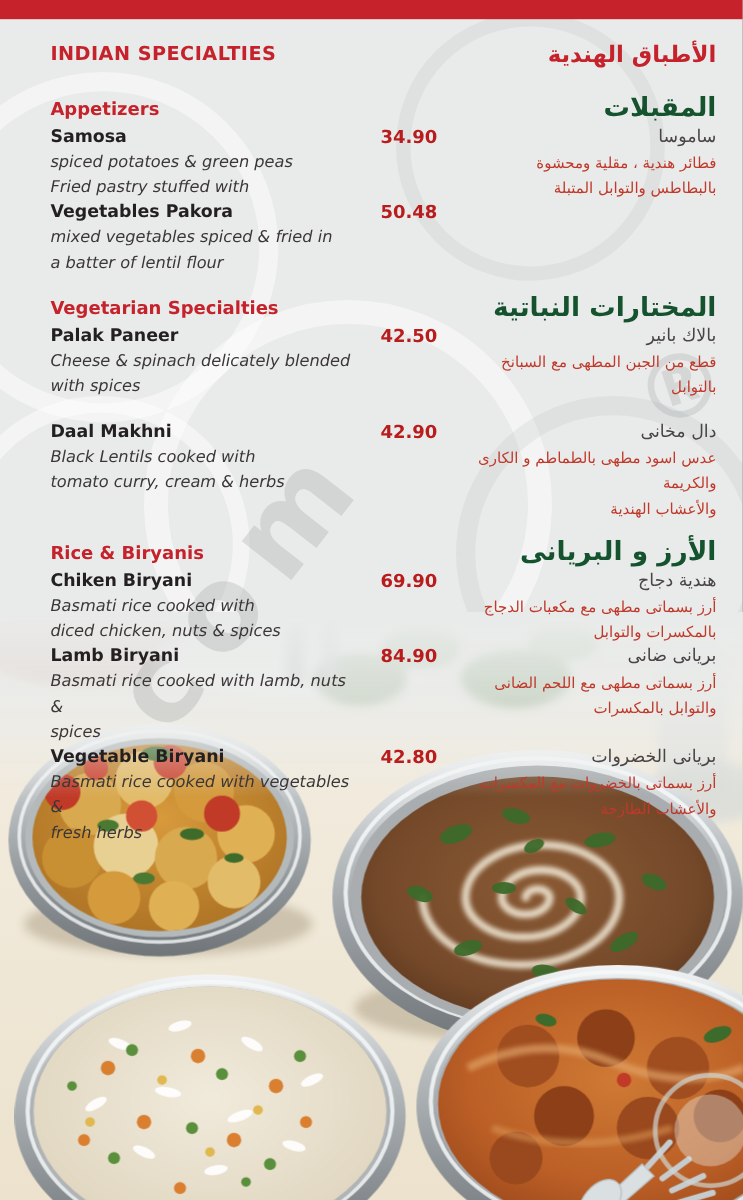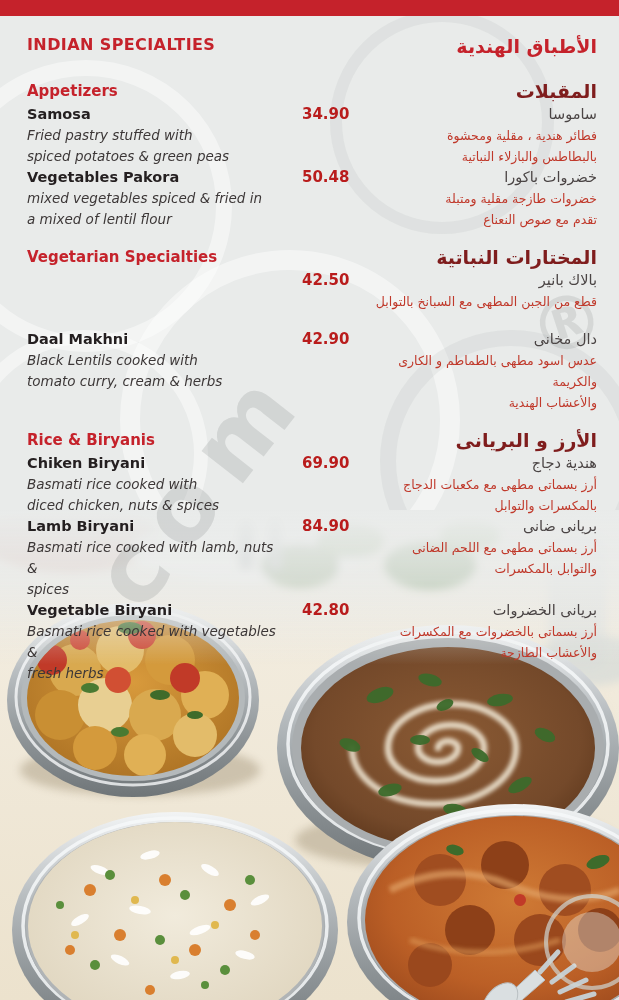--- a/index.html
+++ b/index.html
@@ -16,31 +16,31 @@
   .swirl{position:absolute;border-radius:50%;border:16px solid rgba(255,255,255,.45);}
   .swirl.dark{border-color:rgba(160,168,168,.14);}
   .s1{width:260px;height:260px;left:-60px;top:60px;}
   .s2{width:200px;height:200px;left:330px;top:10px;border-width:12px;}
   .s3{width:300px;height:300px;left:120px;top:250px;border-width:20px;}
   .s4{width:230px;height:230px;left:380px;top:330px;}
   .s5{width:220px;height:220px;left:-40px;top:330px;border-width:14px;}
 
   .top-bar{position:relative;z-index:3;height:16px;background:#c5222b;}
 
-  .menu{position:relative;z-index:3;padding:18px 22px 0 27px;}
+  .menu{position:relative;z-index:3;padding:18px 22px 0 42px;}
 
   .title-row{display:flex;justify-content:space-between;align-items:flex-start;margin-bottom:20px;}
   .title-en{color:#c5222b;font-weight:bold;font-size:16px;letter-spacing:.4px;line-height:22px;}
   .title-ar{color:#c5222b;font-weight:bold;font-size:19px;line-height:24px;direction:rtl;}
 
   .section{margin-top:14px;}
   .section:first-of-type{margin-top:0;}
   .section-head{display:flex;justify-content:space-between;align-items:flex-start;line-height:26px;}
   .section-name-en{color:#c5222b;font-weight:bold;font-size:15px;}
-  .section-name-ar{color:#7f1d1d;font-weight:bold;font-size:19px;direction:rtl;text-align:right;}
+  .section-name-ar{color:#14532d;font-weight:bold;font-size:22px;direction:rtl;text-align:right;}
 
   .item{display:grid;grid-template-columns:252px 86px auto;align-items:start;}
   .item.gap-top{margin-top:17px;}
   .cell-en{grid-column:1;}
   .item-name{font-weight:bold;font-size:14.5px;color:#241f20;line-height:21px;}
   .item-desc{font-style:italic;font-size:13.5px;color:#3c3737;line-height:21px;}
   .cell-price{grid-column:2;padding-left:23px;font-weight:bold;font-size:15px;color:#b91c1c;line-height:21px;}
   .cell-ar{grid-column:3;direction:rtl;text-align:right;}
   .item-name-ar{font-size:14.5px;color:#4a4444;line-height:21px;text-align:right;}
   .item-desc-ar{font-size:12.5px;color:#c0392b;line-height:21px;}
@@ -286,53 +286,53 @@
 
     <div class="section">
       <div class="section-head">
         <div class="section-name-en">Appetizers</div>
         <div class="section-name-ar" dir="rtl">المقبلات</div>
       </div>
 
       <div class="item">
         <div class="cell-en">
           <div class="item-name">Samosa</div>
+          <div class="item-desc">spiced potatoes &amp; green peas</div>
           <div class="item-desc">Fried pastry stuffed with</div>
-          <div class="item-desc">spiced potatoes &amp; green peas</div>
         </div>
         <div class="cell-price">34.90</div>
         <div class="cell-ar" dir="rtl">
           <div class="item-name-ar">ساموسا</div>
           <div class="item-desc-ar">فطائر هندية ، مقلية ومحشوة</div>
-          <div class="item-desc-ar">بالبطاطس والبازلاء النباتية</div>
+          <div class="item-desc-ar">بالبطاطس والتوابل المتبلة</div>
         </div>
       </div>
 
       <div class="item">
         <div class="cell-en">
           <div class="item-name">Vegetables Pakora</div>
           <div class="item-desc">mixed vegetables spiced &amp; fried in</div>
-          <div class="item-desc">a mixed of lentil flour</div>
+          <div class="item-desc">a batter of lentil flour</div>
         </div>
         <div class="cell-price">50.48</div>
-        <div class="cell-ar" dir="rtl">
-          <div class="item-name-ar">خضروات باكورا</div>
-          <div class="item-desc-ar">خضروات طازجة مقلية ومتبلة</div>
-          <div class="item-desc-ar">تقدم مع صوص النعناع</div>
-        </div>
       </div>
     </div>
 
     <div class="section">
       <div class="section-head">
         <div class="section-name-en">Vegetarian Specialties</div>
         <div class="section-name-ar" dir="rtl">المختارات النباتية</div>
       </div>
 
       <div class="item">
+        <div class="cell-en">
+          <div class="item-name">Palak Paneer</div>
+          <div class="item-desc">Cheese &amp; spinach delicately blended</div>
+          <div class="item-desc">with spices</div>
+        </div>
         <div class="cell-price">42.50</div>
         <div class="cell-ar" dir="rtl">
           <div class="item-name-ar">بالاك بانير</div>
           <div class="item-desc-ar">قطع من الجبن المطهى مع السبانخ بالتوابل</div>
         </div>
       </div>
 
       <div class="item gap-top">
         <div class="cell-en">
           <div class="item-name">Daal Makhni</div>

